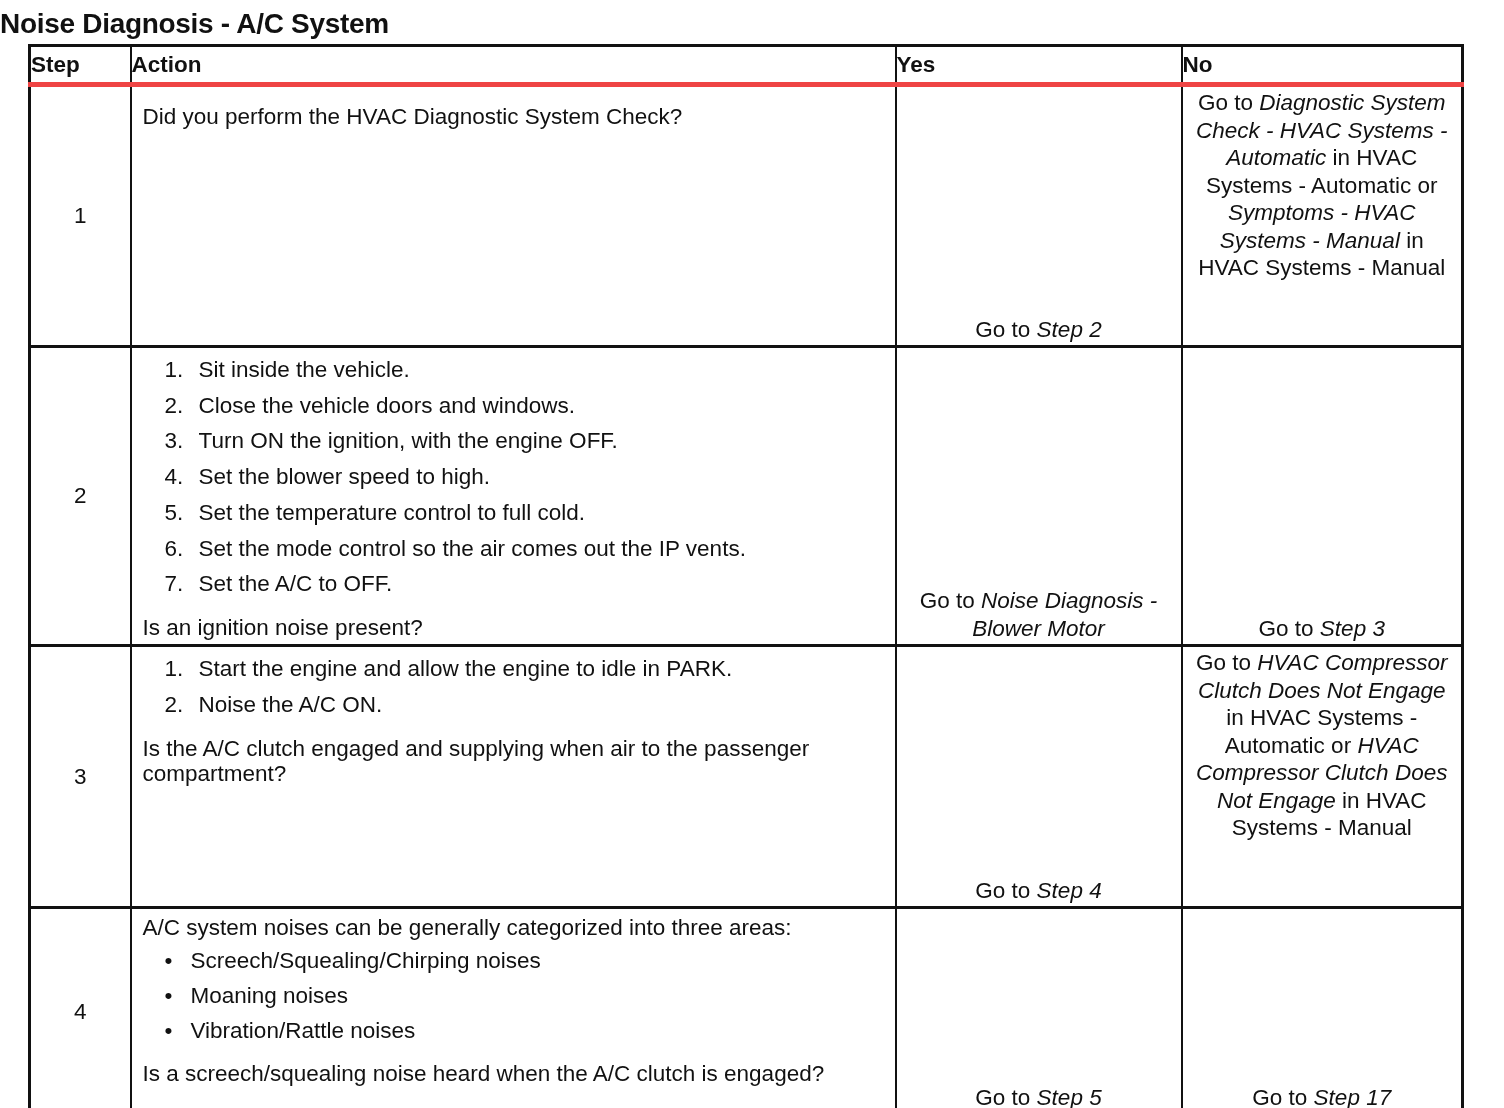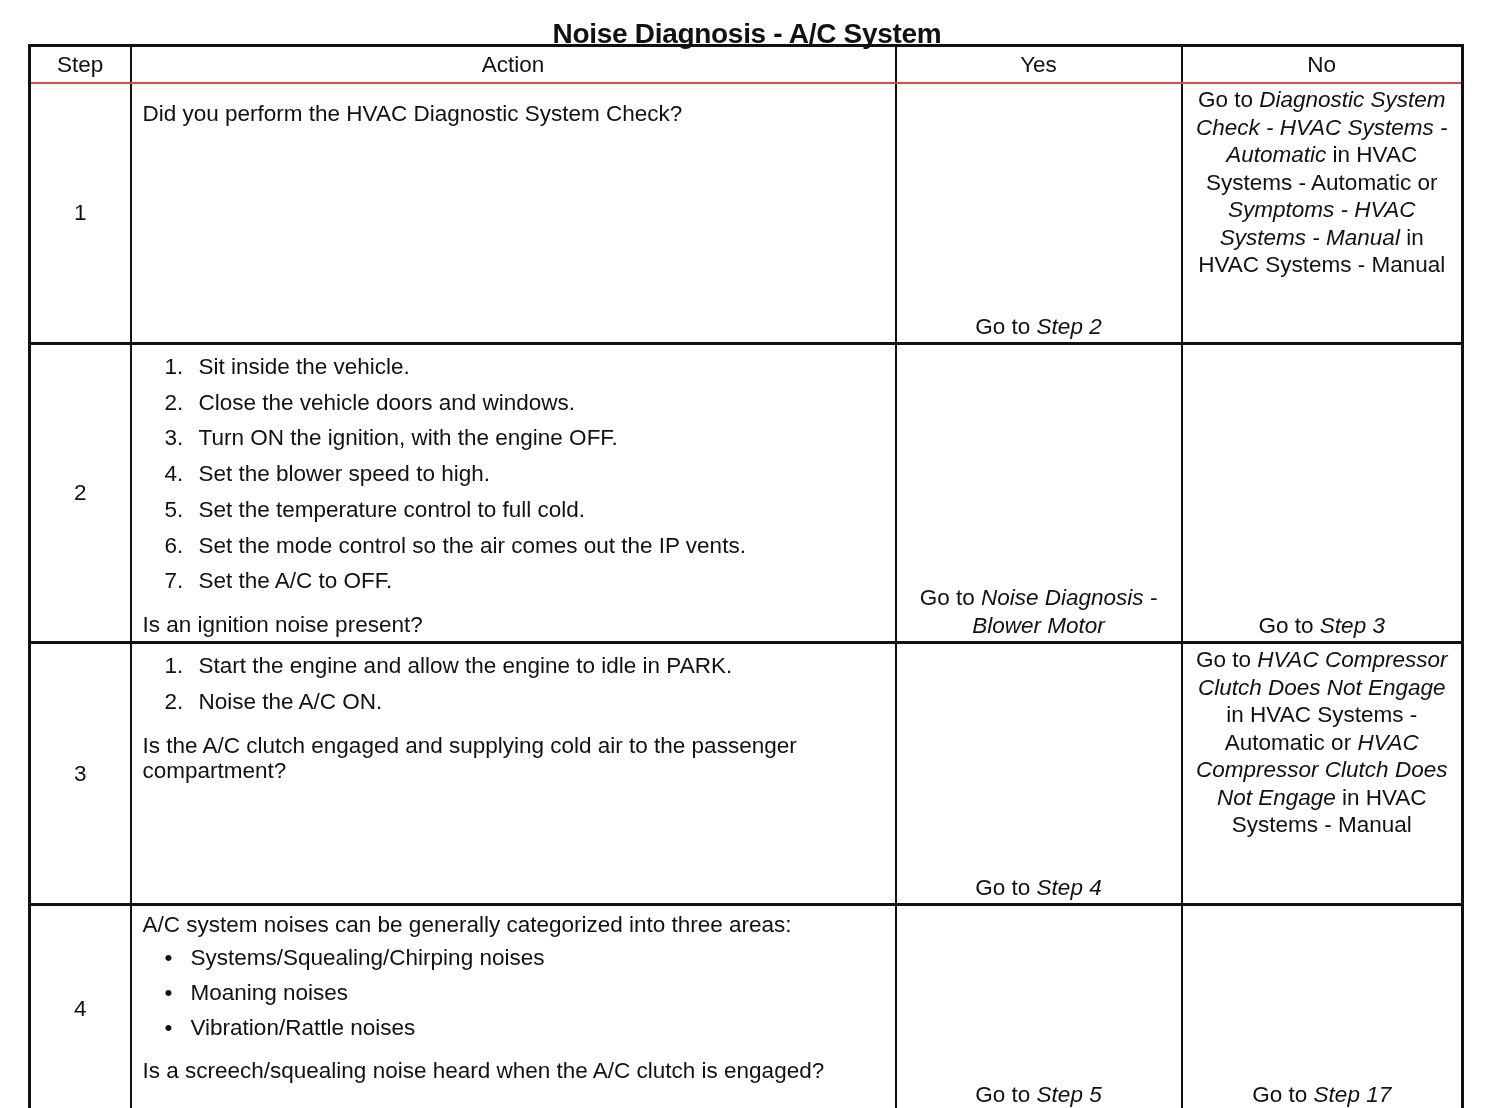--- a/index.html
+++ b/index.html
@@ -1,28 +1,28 @@
 <!DOCTYPE html>
 <html><head>
 <meta charset="utf-8">
 <style>
   html, body { margin: 0; padding: 0; background: #ffffff; }
   body { width: 1504px; height: 1108px; position: relative; overflow: hidden;
          font-family: "Liberation Sans", sans-serif; color: #111; }
-  .title { position: absolute; top: 18px; left: 0; width: 1494px; text-align: center;
+  .title { position: absolute; top: 8px; left: 0; width: 1494px; 
            font-weight: bold; font-size: 28px; letter-spacing: -0.3px; }
   table { position: absolute; left: 28px; top: 44px; width: 1433px;
           border-collapse: collapse; table-layout: fixed; border: 3px solid #111; }
   col.c-step { width: 101px; }
   col.c-action { width: 765px; }
   col.c-yes { width: 286px; }
   col.c-no { width: 281px; }
   th, td { border: 2px solid #111; font-size: 22.5px; line-height: 27.5px; }
-  th { height: 35px; font-weight: normal; text-align: center; vertical-align: middle;
-       border-bottom: 2px solid #ef4444; padding: 0; }
+  th { height: 35px; font-weight: bold; text-align: left; vertical-align: middle;
+       border-bottom: 5px solid #ef4444; padding: 0; }
   td.step { text-align: center; vertical-align: middle; padding: 0; }
   td.action { vertical-align: top; padding: 4px 10px 4px 11px; }
   td.yes, td.no { vertical-align: bottom; text-align: center; padding: 2px 8px 2px 8px; }
   td.no.top { vertical-align: top; }
   tr.r1 td { height: 250px; }
   tr.r2 td { height: 281px; }
   tr.r3 td { height: 251px; }
   tr.r4 td { height: 196px; }
   tr.r1 td, tr.r2 td, tr.r3 td { border-bottom: 3px solid #111; }
   ol.steps { list-style: none; margin: 0; padding: 0 0 0 22px; }
@@ -111,34 +111,34 @@
         <ol class="steps">
           <li>
               <span class="num">1.</span>
               <span>Start the engine and allow the engine to idle in PARK.</span>
             </li>
           <li>
               <span class="num">2.</span>
               <span>Noise the A/C ON.</span>
             </li>
         </ol>
-        <div class="q">Is the A/C clutch engaged and supplying cold air to the passenger compartment?</div>
+        <div class="q">Is the A/C clutch engaged and supplying when air to the passenger compartment?</div>
       </td>
       <td class="yes"><span>Go to </span><i>Step 4</i></td>
       <td class="no top"><span>Go to </span><i>HVAC Compressor Clutch Does Not Engage</i><span> in HVAC Systems - Automatic or </span><i>HVAC Compressor Clutch Does Not Engage</i><span> in HVAC Systems - Manual</span></td>
     </tr>
 
     <tr class="r4">
       <td class="step">4</td>
       <td class="action">
         <div class="intro">A/C system noises can be generally categorized into three areas:</div>
         <ul class="bullets">
           <li>
               <span class="dot">•</span>
-              <span>Systems/Squealing/Chirping noises</span>
+              <span>Screech/Squealing/Chirping noises</span>
             </li>
           <li>
               <span class="dot">•</span>
               <span>Moaning noises</span>
             </li>
           <li>
               <span class="dot">•</span>
               <span>Vibration/Rattle noises</span>
             </li>
         </ul>

